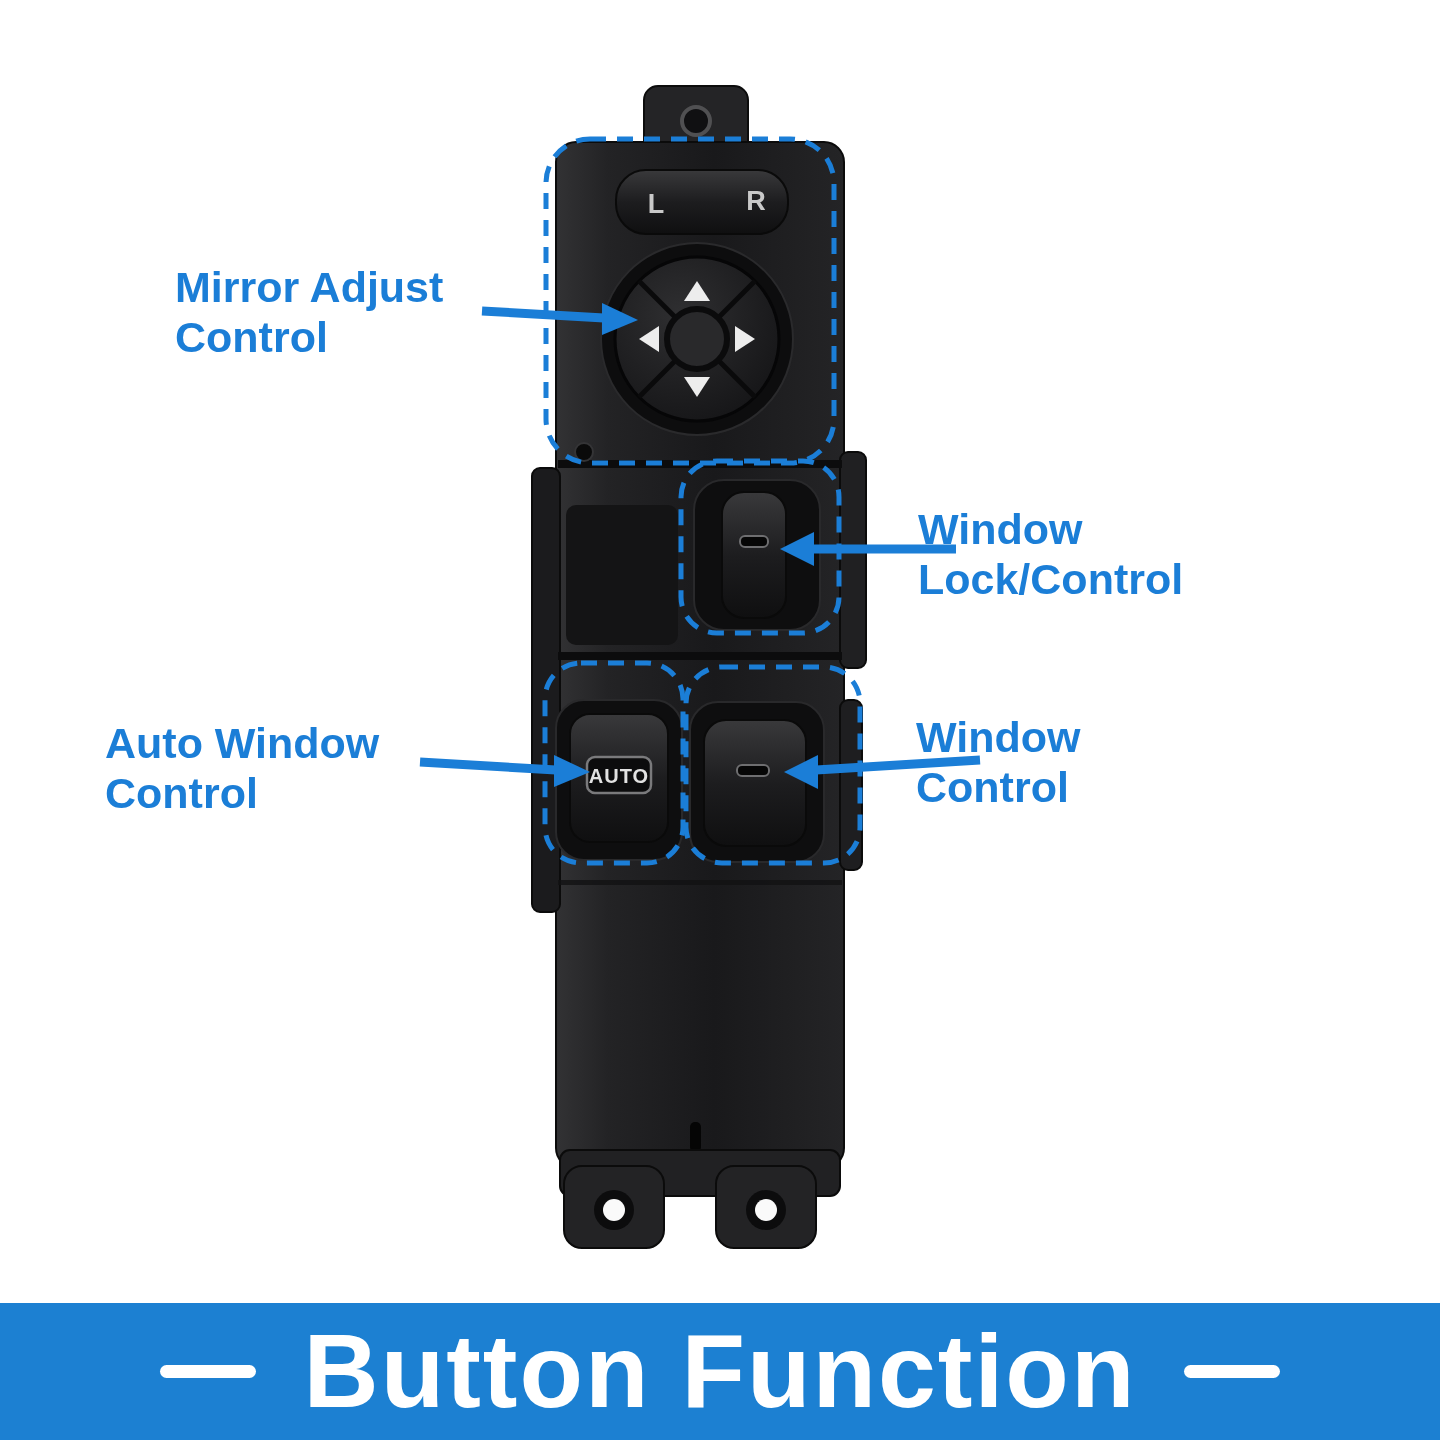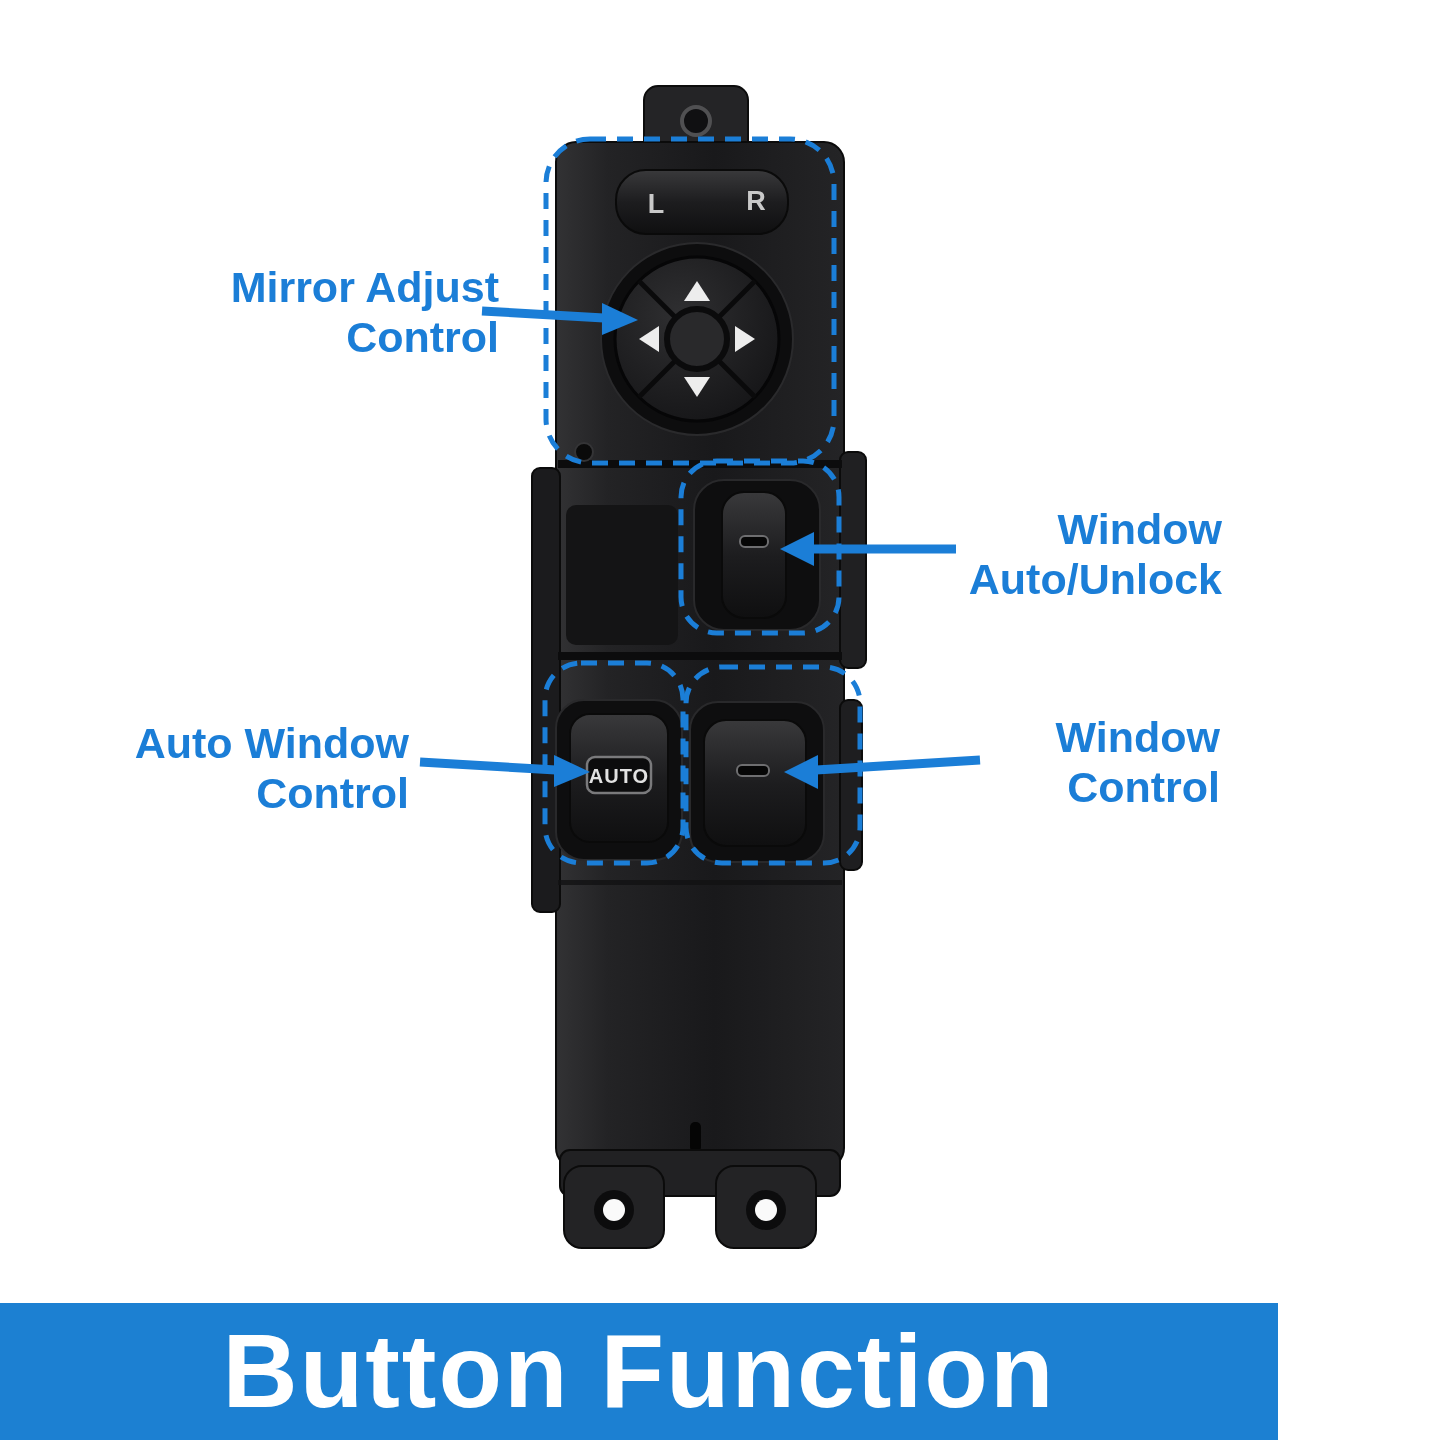--- a/index.html
+++ b/index.html
@@ -11,32 +11,31 @@
     font-family: "Liberation Sans", sans-serif;
   }
   .stage { position: absolute; inset: 0; }
   svg.scene { position: absolute; left: 0; top: 0; display: block; }
   .label {
     position: absolute;
     color: #1b7ed7;
     font-weight: bold;
     font-size: 43px;
     line-height: 50px;
-    text-align: right;
+    text-align: left;
   }
   .banner {
     position: absolute;
     left: 0; bottom: 0;
-    width: 1278px; height: 137px;
+    width: 1440px; height: 137px;
     background: #1c80d2;
     display: flex;
     align-items: center;
     justify-content: center;
     gap: 48px;
-    flex-direction: column;
   }
   .banner .dash {
     width: 96px; height: 13px;
     background: #ffffff;
     border-radius: 7px;
   }
   .banner .title {
     color: #ffffff;
     font-weight: bold;
     font-size: 104px;
@@ -160,21 +159,21 @@
     </g>
   </svg>
 
   <div class="label" style="left:175px; top:262px; width:324px;">
     <div>Mirror Adjust</div>
     <div>Control</div>
   </div>
 
   <div class="label" style="left:918px; top:504px; width:304px;">
     <div>Window</div>
-    <div>Auto/Unlock</div>
+    <div>Lock/Control</div>
   </div>
 
   <div class="label" style="left:105px; top:718px; width:304px;">
     <div>Auto Window</div>
     <div>Control</div>
   </div>
 
   <div class="label" style="left:916px; top:712px; width:304px;">
     <div>Window</div>
     <div>Control</div>

